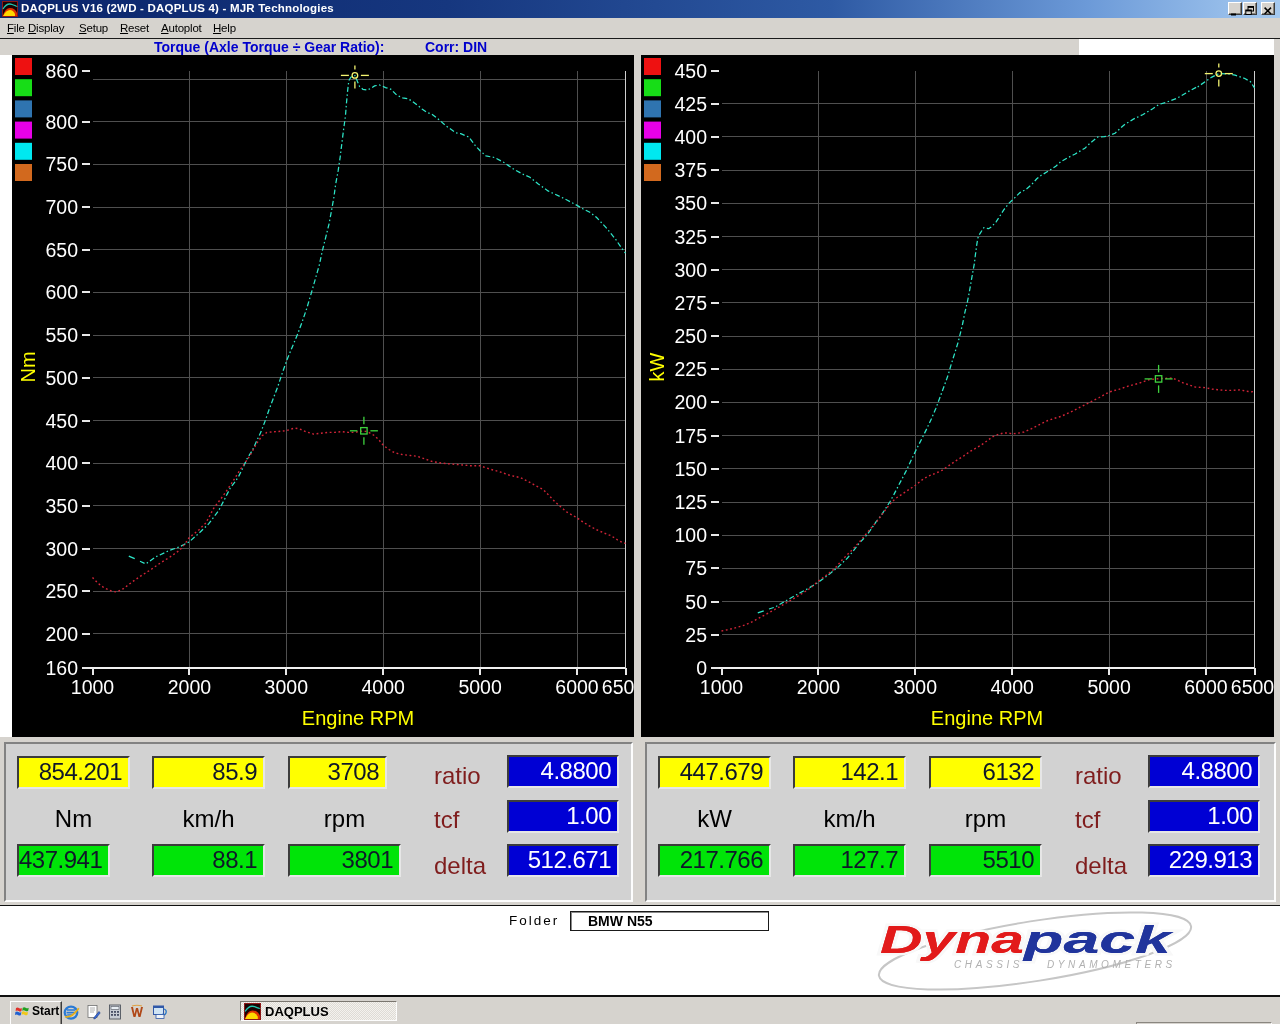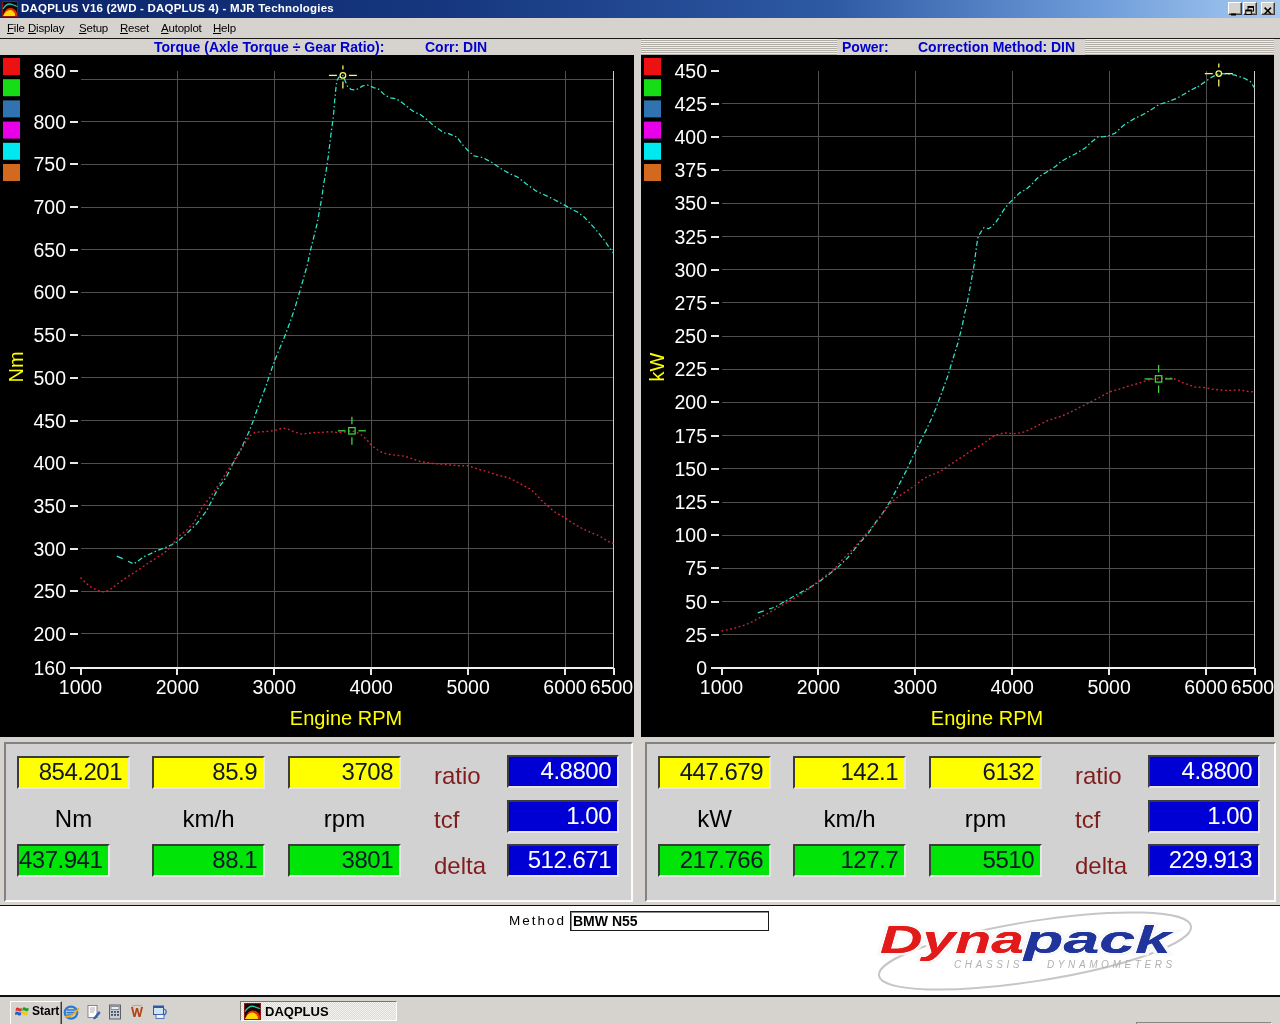--- a/index.html
+++ b/index.html
@@ -12,40 +12,40 @@
 .wbtn { position:absolute; top:2px; width:14px; height:13px; background:#d6d3ce;
   border:1px solid; border-color:#fff #3c3c3c #3c3c3c #fff; box-shadow:inset -1px -1px 0 #87837c; }
 #menubar { position:absolute; left:0; top:18px; width:1280px; height:21px; background:#d6d3ce;
   border-bottom:1px solid #1a1a1a; font-size:11.5px; letter-spacing:-0.2px; color:#000; }
 #menubar span { position:absolute; top:4px; }
 #hdr { position:absolute; left:0; top:39px; width:1079px; height:16px; background:#d6d3ce; }
 #hdrR { position:absolute; left:641px; top:0; width:633px; height:16px;
   background:repeating-linear-gradient(180deg,#eeede9 0px,#eeede9 1px,#b2afa8 1px,#b2afa8 2px); }
 #hdrRplain { position:absolute; left:196px; top:0; width:248px; height:16px; background:#d6d3ce; }
 .hblue { position:absolute; top:0px; color:#0000cc; font-weight:bold; font-size:14px; white-space:nowrap; }
-#chartL { position:absolute; left:0; top:55px;text-align:center; }
+#chartL { position:absolute; left:12px; top:55px;text-align:center; }
 #chartR { position:absolute; left:641px; top:55px; }
 #divider { position:absolute; left:634px; top:55px; width:7px; height:682px; background:#d6d3ce; }
 #rframe { position:absolute; left:1274px; top:39px; width:6px; height:698px; background:#d6d3ce; }
 #panelzone { position:absolute; left:0; top:737px; width:1280px; height:169px; background:#d6d3ce;
   border-bottom:1px solid #111; }
 .dpanel { position:absolute; top:5px; height:160px; background:#d2d2d2;
   border:2px solid; border-color:#828282 #fdfdfd #fdfdfd #828282; }
 .vbox { position:absolute; height:33px; border:2px solid; border-color:#3c3c3c #e6e6e6 #e6e6e6 #3c3c3c;
   font-size:24px; letter-spacing:-0.5px; text-align:right; padding-right:6px; line-height:28px; color:#0f172a; }
 .yb { background:#ffff00; }
 .gb { background:#00e408; }
 .bb { background:#0000d4; color:#fff; }
 .ulab { position:absolute; font-size:24px; text-align:center; color:#000; height:30px; line-height:30px; }
 .blab { position:absolute; font-size:24px; color:#7f1d1d; }
 #whitezone { position:absolute; left:0; top:907px; width:1280px; height:88px; background:#fff; }
 #folderlab { position:absolute; left:509px; top:6px; font-size:13.5px; letter-spacing:2px; color:#000; }
 #folderbox { position:absolute; left:570px; top:4px; width:199px; height:20px; background:#fff;
   border:1px solid #1a1a1a; box-shadow:inset 1px 1px 0 #8a8a8a; font-size:14px; font-weight:bold;
-  line-height:18px; padding-left:2px; }
+  line-height:18px; padding-left:17px; }
 #dlogo { position:absolute; left:866px; top:0px; }
 #taskbar { position:absolute; left:0; top:995px; width:1280px; height:29px; background:#d6d3ce;
   border-top:2px solid #101010; }
 #startbtn { position:absolute; left:2px; top:4px; width:52px; height:36px; background:#d6d3ce;
   border:1px solid; border-color:#fdfdfd #3c3c3c #3c3c3c #fdfdfd; box-shadow:inset -1px -1px 0 #8a8680;
   font-size:12px; font-weight:bold;margin-left:8px; }
 #startbtn svg { position:absolute; left:3px; top:2px; }
 #startbtn b { position:absolute; left:21px; top:2px; }
 .ql { position:absolute; top:7px; }
 #taskbtn { position:absolute; left:240px; top:4px; width:157px; height:20px; background:#eceae5;
@@ -85,25 +85,20 @@
   <span style="left:7px"><u>F</u>ile</span>
   <span style="left:28px"><u>D</u>isplay</span>
   <span style="left:79px"><u>S</u>etup</span>
   <span style="left:120px"><u>R</u>eset</span>
   <span style="left:161px"><u>A</u>utoplot</span>
   <span style="left:213px"><u>H</u>elp</span>
 </div>
 <div id="hdr">
   <span class="hblue" style="left:154px">Torque (Axle Torque ÷ Gear Ratio):</span>
   <span class="hblue" style="left:425px">Corr: DIN</span>
-  <div id="hdrR">
-    <div id="hdrRplain"></div>
-    <span class="hblue" style="left:201px">Power:</span>
-    <span class="hblue" style="left:277px">Correction Method: DIN</span>
-  </div>
 </div>
 <div id="chartL">
     <svg width="634" height="682" viewBox="0 0 634 682" style="display:block">
       <rect x="0" y="0" width="634" height="682" fill="#000"></rect>
       <rect x="3" y="3.0" width="17" height="17" fill="#ee1111"></rect>
       <rect x="3" y="24.2" width="17" height="17" fill="#17dd17"></rect>
       <rect x="3" y="45.4" width="17" height="17" fill="#2f74b0"></rect>
       <rect x="3" y="66.6" width="17" height="17" fill="#e800e8"></rect>
       <rect x="3" y="87.8" width="17" height="17" fill="#00e8f0"></rect>
       <rect x="3" y="109.0" width="17" height="17" fill="#d2691e"></rect>
@@ -314,21 +309,21 @@
         <line x1="517.6" y1="330.4" x2="517.6" y2="337.9"></line>
       </g>
     </svg>
   </div>
 <div id="divider"></div>
 <div id="rframe"></div>
 <div id="panelzone">
 <div class="dpanel" style="left:4px;width:629px">
       <div class="vbox yb" style="left:11px;top:12px;width:113px">854.201</div>
       <div class="vbox yb" style="left:146px;top:12px;width:113px">85.9</div>
-      <div class="vbox yb" style="left:282px;top:12px;width:113px">3708</div>
+      <div class="vbox yb" style="left:282px;top:12px;width:99px">3708</div>
       <div class="vbox gb" style="left:11px;top:100px;width:93px">437.941</div>
       <div class="vbox gb" style="left:146px;top:100px;width:113px">88.1</div>
       <div class="vbox gb" style="left:282px;top:100px;width:113px">3801</div>
       <div class="ulab" style="left:11px;top:60px;width:113px">Nm</div>
       <div class="ulab" style="left:146px;top:60px;width:113px">km/h</div>
       <div class="ulab" style="left:282px;top:60px;width:113px">rpm</div>
       <div class="blab" style="left:428px;top:18px">ratio</div>
       <div class="blab" style="left:428px;top:62px">tcf</div>
       <div class="blab" style="left:428px;top:108px">delta</div>
       <div class="vbox bb" style="left:501px;top:11px;width:112px">4.8800</div>
@@ -347,21 +342,21 @@
       <div class="ulab" style="left:282px;top:60px;width:113px">rpm</div>
       <div class="blab" style="left:428px;top:18px">ratio</div>
       <div class="blab" style="left:428px;top:62px">tcf</div>
       <div class="blab" style="left:428px;top:108px">delta</div>
       <div class="vbox bb" style="left:501px;top:11px;width:112px">4.8800</div>
       <div class="vbox bb" style="left:501px;top:56px;width:112px">1.00</div>
       <div class="vbox bb" style="left:501px;top:100px;width:112px">229.913</div>
     </div>
 </div>
 <div id="whitezone">
-  <span id="folderlab">Method</span>
+  <span id="folderlab">Folder</span>
   <div id="folderbox">BMW N55</div>
   <div id="dlogo">
       <svg width="340" height="90" viewBox="0 0 340 90" style="display:block">
         <ellipse cx="169" cy="44" rx="158" ry="30" transform="rotate(-9 169 44)" fill="none" stroke="#c6c6c6" stroke-width="2"></ellipse>
         <g font-family="Liberation Sans, sans-serif" font-weight="bold" font-style="italic" font-size="39">
           <text x="14" y="46" textLength="144" lengthAdjust="spacingAndGlyphs" fill="#e21a1a" stroke="#f8f8f8" stroke-width="5" paint-order="stroke">Dyna</text>
           <text x="158" y="46" textLength="147" lengthAdjust="spacingAndGlyphs" fill="#20349c" stroke="#f8f8f8" stroke-width="5" paint-order="stroke">pack</text>
           <text x="14" y="46" textLength="144" lengthAdjust="spacingAndGlyphs" fill="#e21a1a">Dyna</text>
           <text x="158" y="46" textLength="147" lengthAdjust="spacingAndGlyphs" fill="#20349c">pack</text>
         </g>

